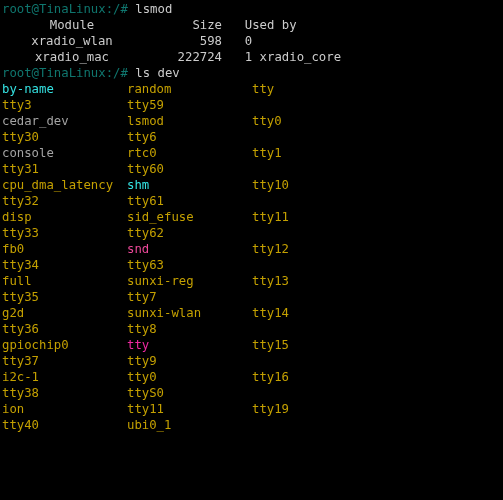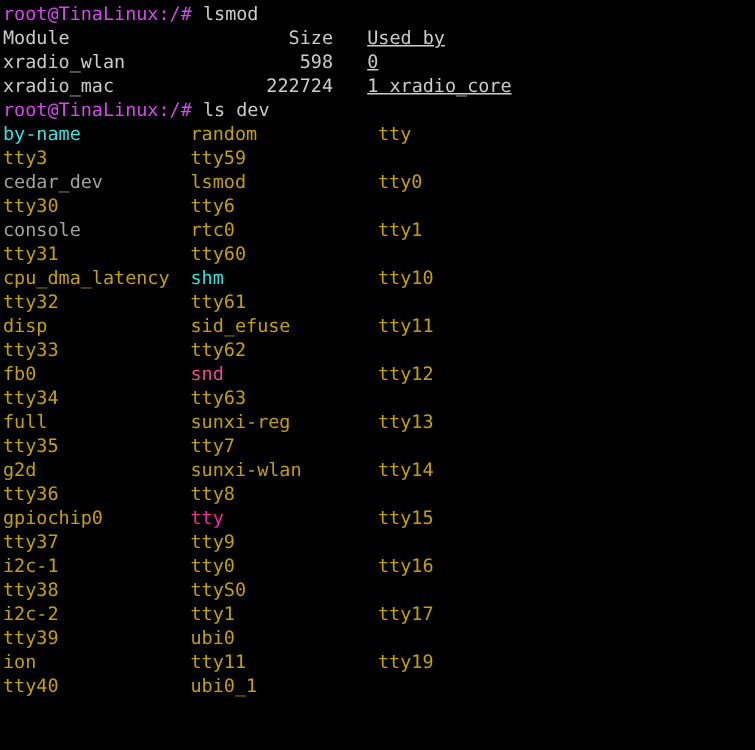--- a/index.html
+++ b/index.html
@@ -6,25 +6,25 @@
     margin:0;padding:0;
     background:#000;
     color:#ccc;
     font-family:Menlo,Consolas,"DejaVu Sans Mono",monospace;
     font-size:12.3px;
     line-height:1.3;
     width:503px;height:500px;
     overflow:hidden;
   }
   .term{padding:2px 2px 2px 2px;}
-  .prompt{color:#d946ef;}
+  .prompt{color:#0f766e;}
   .row{white-space:pre;}
-  .mods .col1{display:inline-block;width:140px;}
+  .mods .col1{display:inline-block;width:140px;text-align:center;}
   .mods .col2{display:inline-block;width:80px;text-align:right;padding-right:8px;}
-  .mods .col3{display:inline-block;text-decoration:underline;}
+  .mods .col3{display:inline-block;}
   .ls-row{display:block;}
   .ls-row span.col{display:inline-block;width:125px;vertical-align:top;}
   .c-cyan {color:#34e2e2;}
   .c-mag  {color:#a3a3a3;}
   .c-yel  {color:#c4a000;}
   .c-pink {color:#ef29a2;}
   .c-blue {color:#ec4899;}
 </style>
 </head>
 <body>
@@ -47,17 +47,16 @@
       <div class="ls-row"><span class="col c-cyan">by-name</span><span class="col c-yel">random</span><span class="col c-yel">tty</span><span class="col c-yel">tty3</span><span class="col c-yel">tty59</span></div>
       <div class="ls-row"><span class="col c-mag">cedar_dev</span><span class="col c-yel">lsmod</span><span class="col c-yel">tty0</span><span class="col c-yel">tty30</span><span class="col c-yel">tty6</span></div>
       <div class="ls-row"><span class="col c-mag">console</span><span class="col c-yel">rtc0</span><span class="col c-yel">tty1</span><span class="col c-yel">tty31</span><span class="col c-yel">tty60</span></div>
       <div class="ls-row"><span class="col c-yel">cpu_dma_latency</span><span class="col c-cyan">shm</span><span class="col c-yel">tty10</span><span class="col c-yel">tty32</span><span class="col c-yel">tty61</span></div>
       <div class="ls-row"><span class="col c-yel">disp</span><span class="col c-yel">sid_efuse</span><span class="col c-yel">tty11</span><span class="col c-yel">tty33</span><span class="col c-yel">tty62</span></div>
       <div class="ls-row"><span class="col c-yel">fb0</span><span class="col c-blue">snd</span><span class="col c-yel">tty12</span><span class="col c-yel">tty34</span><span class="col c-yel">tty63</span></div>
       <div class="ls-row"><span class="col c-yel">full</span><span class="col c-yel">sunxi-reg</span><span class="col c-yel">tty13</span><span class="col c-yel">tty35</span><span class="col c-yel">tty7</span></div>
       <div class="ls-row"><span class="col c-yel">g2d</span><span class="col c-yel">sunxi-wlan</span><span class="col c-yel">tty14</span><span class="col c-yel">tty36</span><span class="col c-yel">tty8</span></div>
       <div class="ls-row"><span class="col c-yel">gpiochip0</span><span class="col c-pink">tty</span><span class="col c-yel">tty15</span><span class="col c-yel">tty37</span><span class="col c-yel">tty9</span></div>
       <div class="ls-row"><span class="col c-yel">i2c-1</span><span class="col c-yel">tty0</span><span class="col c-yel">tty16</span><span class="col c-yel">tty38</span><span class="col c-yel">ttyS0</span></div>
-      <div class="ls-row"><span class="col c-yel">i2c-2</span><span class="col c-yel">tty1</span><span class="col c-yel">tty17</span><span class="col c-yel">tty39</span><span class="col c-yel">ubi0</span></div>
       <div class="ls-row"><span class="col c-yel">ion</span><span class="col c-yel">tty11</span><span class="col c-yel">tty19</span><span class="col c-yel">tty40</span><span class="col c-yel">ubi0_1</span></div>
     </div>
 
 </div>
 
 </body></html>

